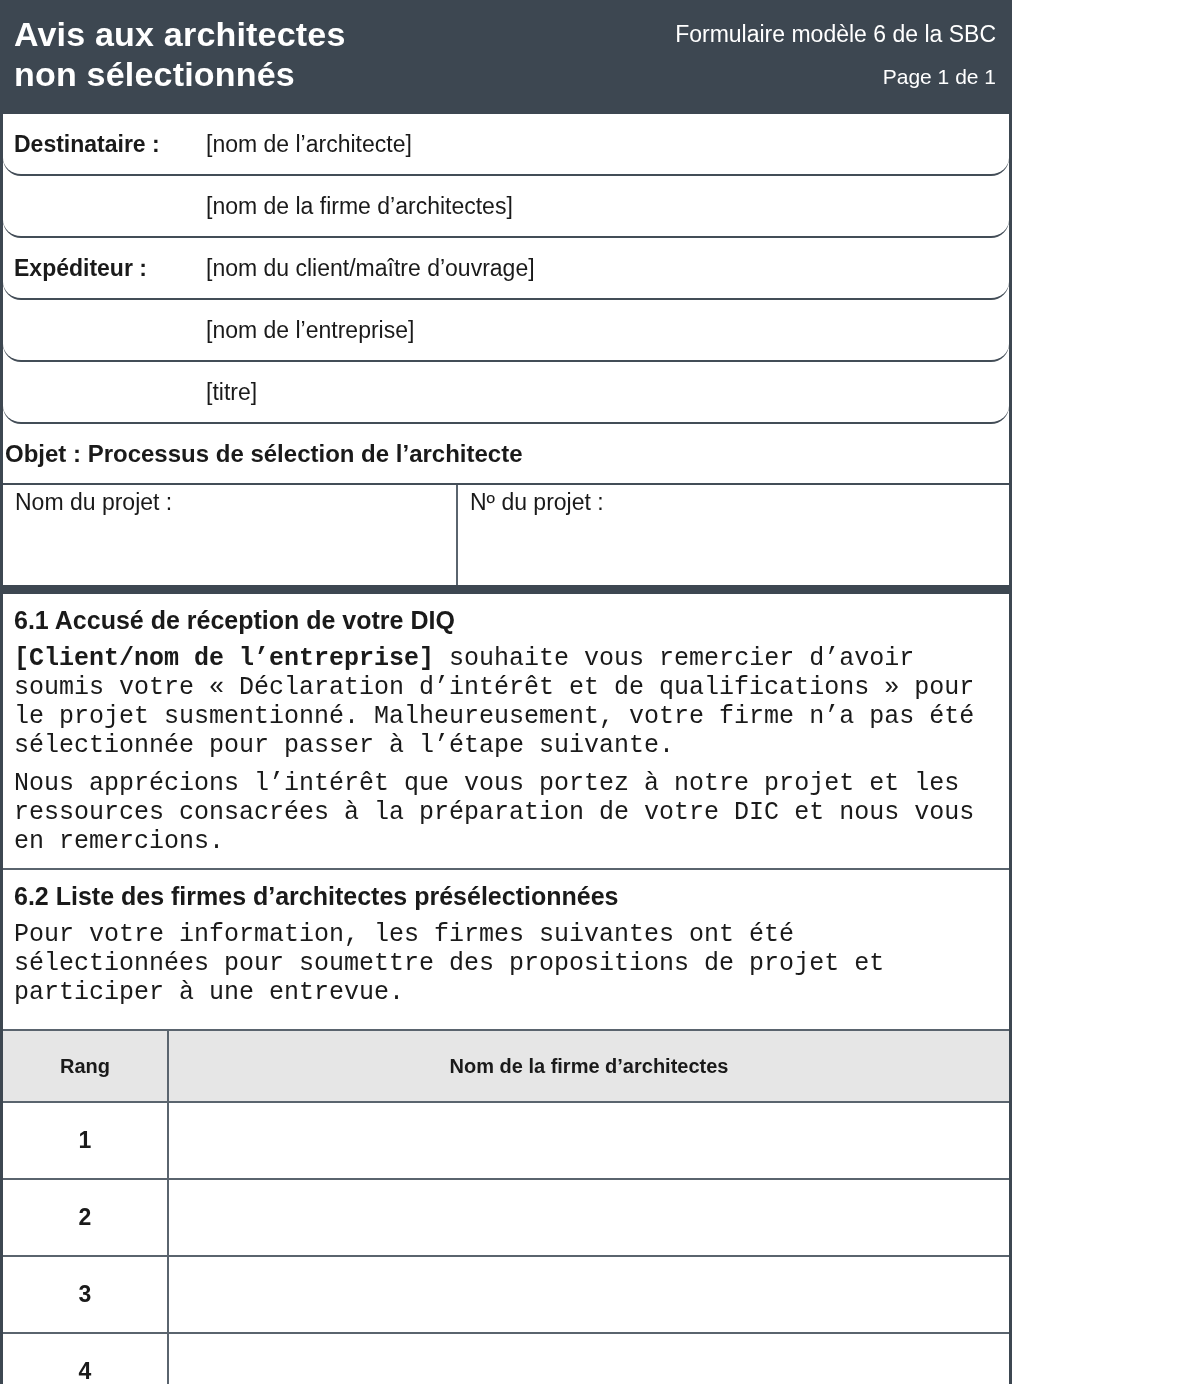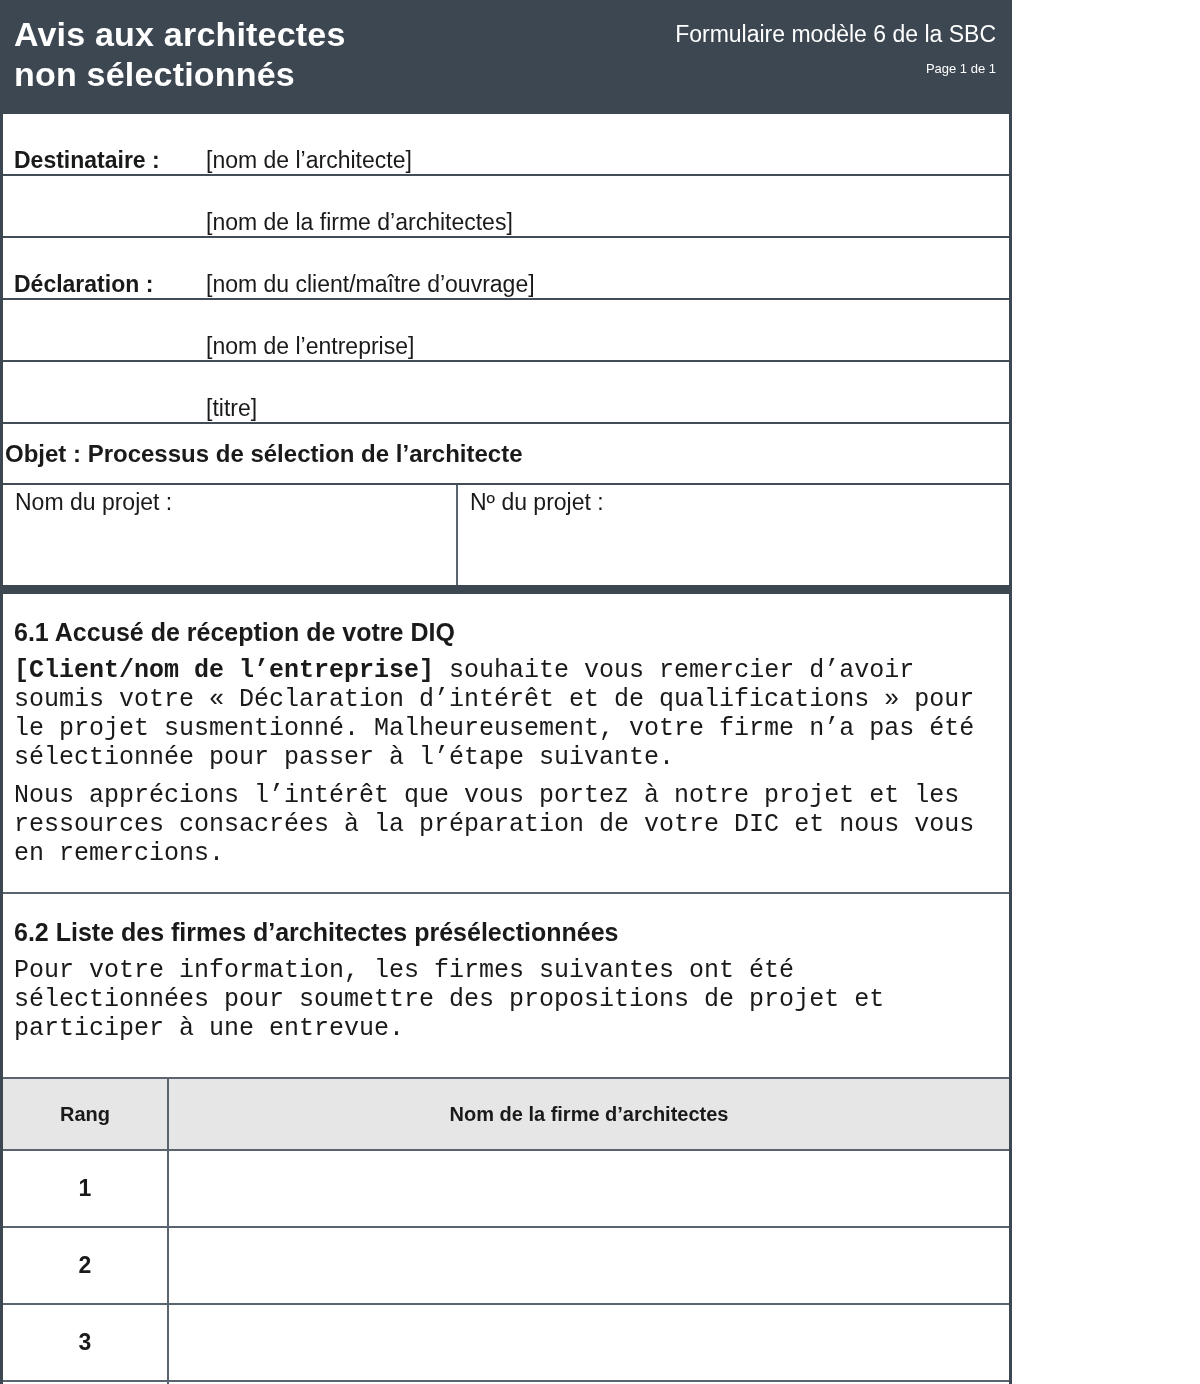--- a/index.html
+++ b/index.html
@@ -22,60 +22,61 @@
     height: 114px;
     flex: none;
     display: flex;
     justify-content: space-between;
     align-items: flex-start;
     padding: 14px 16px 10px 14px;
   }
   .header-title { font-size: 34px; font-weight: bold; line-height: 40px; letter-spacing: 0.2px; }
   .header-meta { text-align: right; padding-top: 6px; }
   .header-form-label { font-size: 23px; font-weight: normal; line-height: 28px; }
-  .header-page-label { font-size: 13px; line-height: 26px; margin-top: 8px; }
+  .header-page-label { font-size: 21px; line-height: 26px; margin-top: 16px; }
 
   
   .doc-body {
     flex: 1;
     border-left: 3px solid var(--header-bg, #3d4751);
     border-right: 3px solid var(--header-bg, #3d4751);
     display: flex;
     flex-direction: column;
     min-height: 0;
   }
 
   
   .form-row {
     display: flex;
-    align-items: flex-end;
+    align-items: center;
     height: 62px;
     flex: none;
     border-bottom: 2px solid #434d57;
+    border-radius: 18px;
   }
   .form-row-label { width: 203px; flex: none; padding-left: 11px; font-weight: bold; font-size: 23px; }
   .form-row-value { font-size: 23px; }
 
   .subject-row {
     display: flex; align-items: center;
     height: 61px; flex: none;
     padding-left: 2px;
     font-size: 24px; font-weight: bold;
     border-bottom: 2px solid #434d57;
   }
 
   .project-row { display: flex; height: 100px; flex: none; }
   .project-cell { padding: 4px 12px; font-size: 23px; }
   .project-cell-name { width: 455px; flex: none; border-right: 2px solid #5a646e; }
   .project-cell-number { flex: 1; }
 
   .thick-bar { height: 9px; flex: none; background: var(--header-bg, #3d4751); }
 
   
-  .section { padding: 12px 11px; flex: none; }
+  .section { padding: 0 11px; flex: none; }
   .sec-heading { font-size: 25px; font-weight: bold; line-height: 34px; margin: 9px 0 2px; }
   .body-text { font-size: 25px; line-height: 29px; margin: 7px 0 9px; font-family: Liberation Mono, monospace; }
   .divider { border-top: 2px solid #5a646e; margin-top: 3px; flex: none; }
 
   
   .firms-table {
     width: 100%;
     border-collapse: collapse;
     table-layout: fixed;
     margin-top: 13px;
@@ -116,21 +117,21 @@
 
     <div class="form-row">
       <div class="form-row-label">Destinataire :</div>
       <div class="form-row-value">[nom de l’architecte]</div>
     </div>
     <div class="form-row">
       <div class="form-row-label"></div>
       <div class="form-row-value">[nom de la firme d’architectes]</div>
     </div>
     <div class="form-row">
-      <div class="form-row-label">Déclaration :</div>
+      <div class="form-row-label">Expéditeur :</div>
       <div class="form-row-value">[nom du client/maître d’ouvrage]</div>
     </div>
     <div class="form-row">
       <div class="form-row-label"></div>
       <div class="form-row-value">[nom de l’entreprise]</div>
     </div>
     <div class="form-row">
       <div class="form-row-label"></div>
       <div class="form-row-value">[titre]</div>
     </div>

